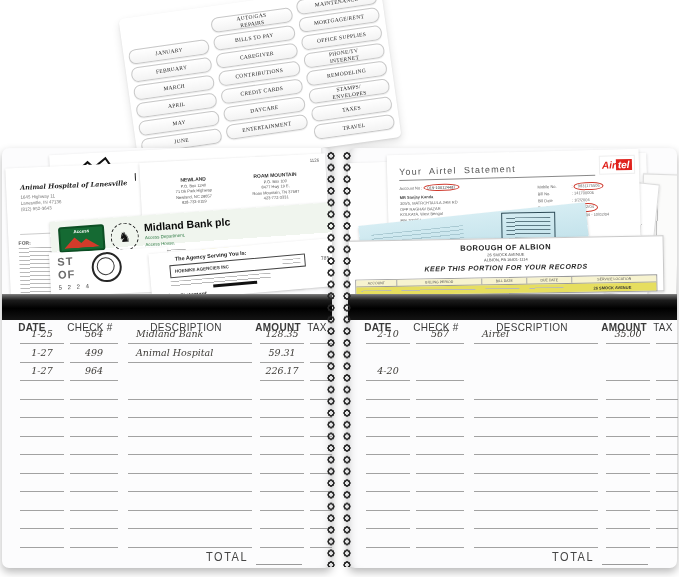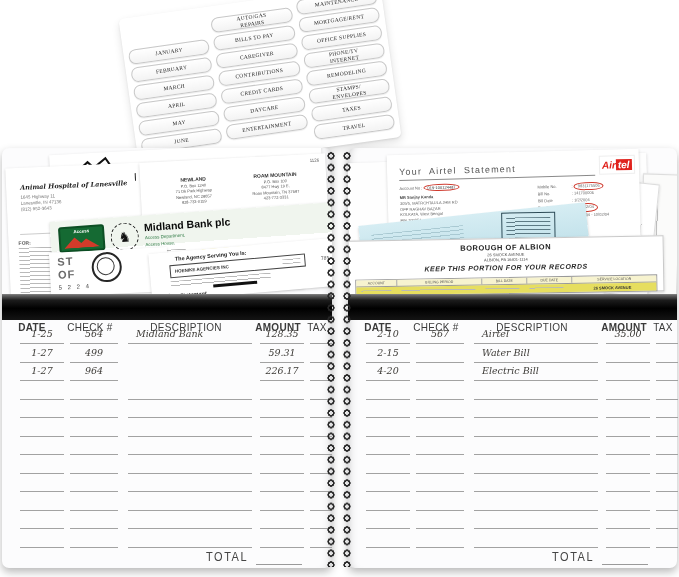--- a/index.html
+++ b/index.html
@@ -211,20 +211,21 @@
       <div class="lrow" style="top:7px;">
         <div class="lc d">1-25</div>
         <div class="lc c">564</div>
         <div class="lc s">Midland Bank</div>
         <div class="lc a">128.35</div>
         <div class="lc t"></div>
       </div>
       <div class="lrow" style="top:25.5px;">
         <div class="lc d">1-27</div>
         <div class="lc c">499</div>
+        <div class="lc s">Animal Hospital</div>
         <div class="lc a">59.31</div>
         <div class="lc t"></div>
       </div>
       <div class="lrow" style="top:44px;">
         <div class="lc d">1-27</div>
         <div class="lc c">964</div>
         <div class="lc a">226.17</div>
         <div class="lc t"></div>
       </div>
       <div class="lrow" style="top:62.5px;">
@@ -391,31 +392,23 @@
         <span class="h-amt">AMOUNT</span>
         <span class="h-tax">TAX</span>
       </div>
       <div class="lrow" style="top:7px;">
         <div class="lc d">2-10</div>
         <div class="lc c">567</div>
         <div class="lc s">Airtel</div>
         <div class="lc a">35.00</div>
         <div class="lc t"></div>
       </div>
-      <div class="lrow" style="top:25.5px;">
-        <div class="lc d">2-15</div>
-        <div class="lc c"></div>
-        <div class="lc s">Water Bill</div>
-        <div class="lc a"></div>
-        <div class="lc t"></div>
-      </div>
       <div class="lrow" style="top:44px;">
         <div class="lc d">4-20</div>
         <div class="lc c"></div>
-        <div class="lc s">Electric Bill</div>
         <div class="lc a"></div>
         <div class="lc t"></div>
       </div>
       <div class="lrow" style="top:62.5px;">
           <div class="lc d"></div>
           <div class="lc c"></div>
           <div class="lc s"></div>
           <div class="lc a"></div>
           <div class="lc t"></div>
         </div>

